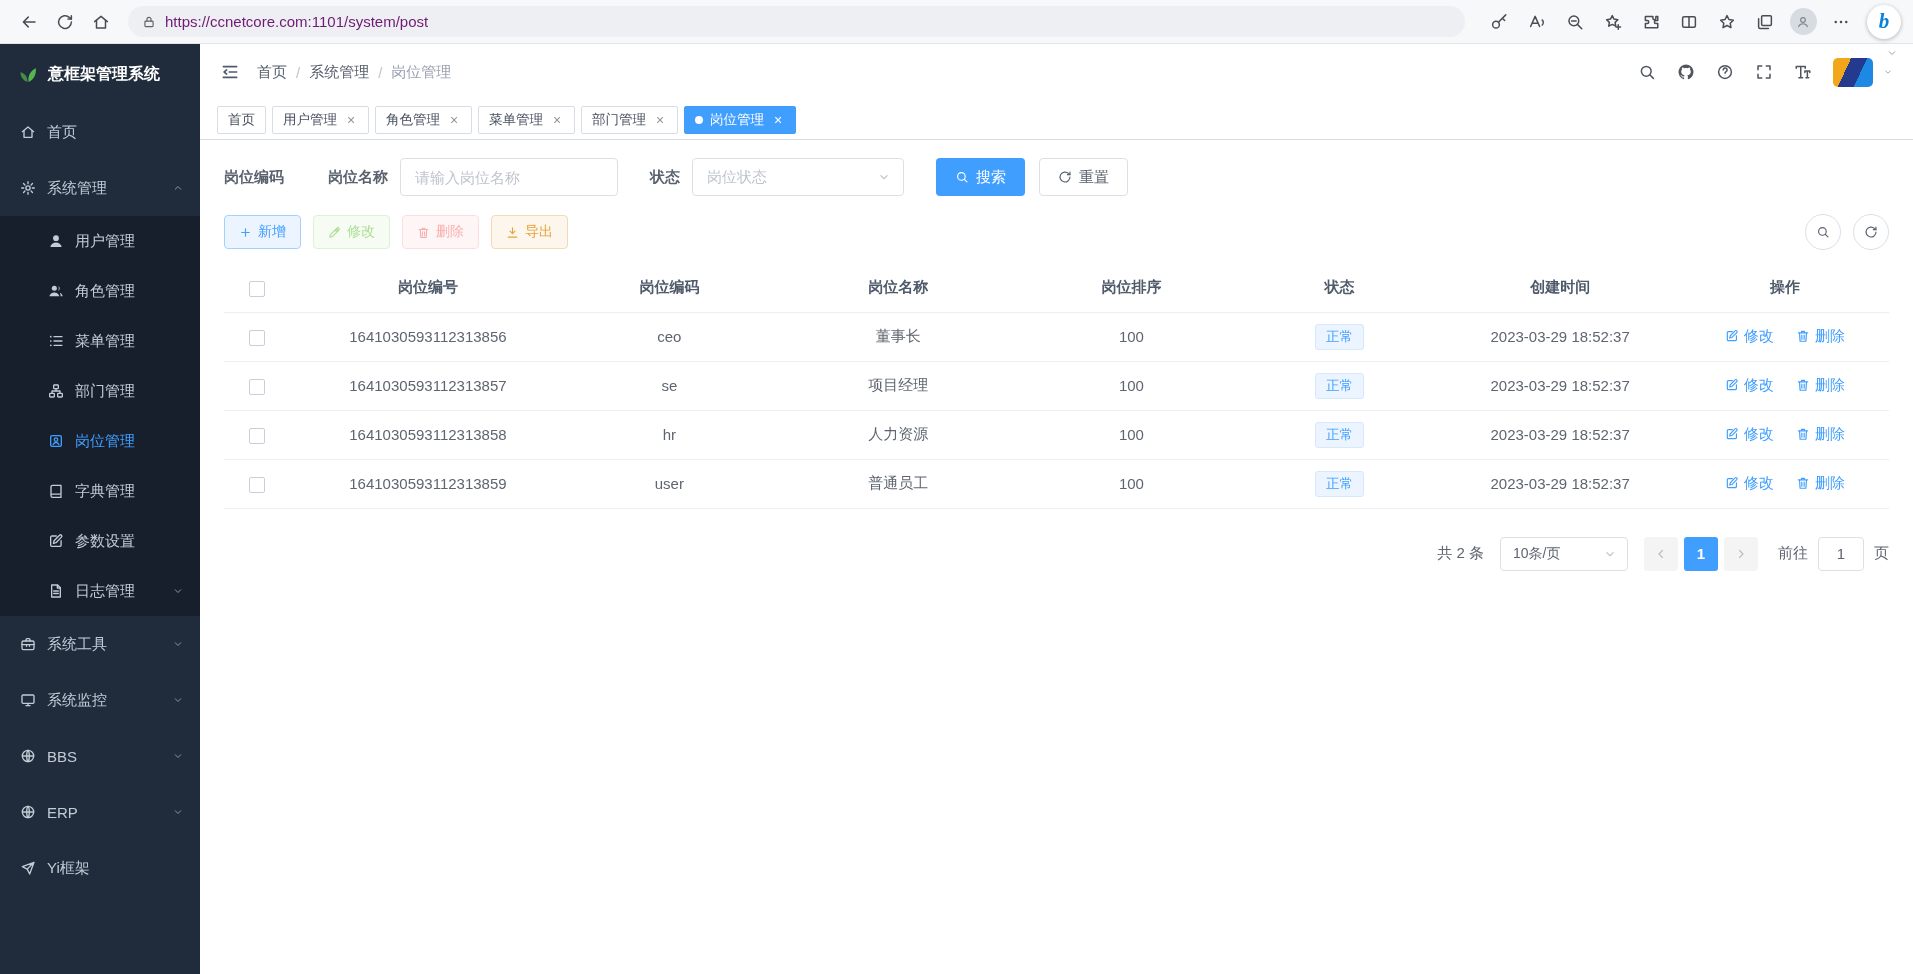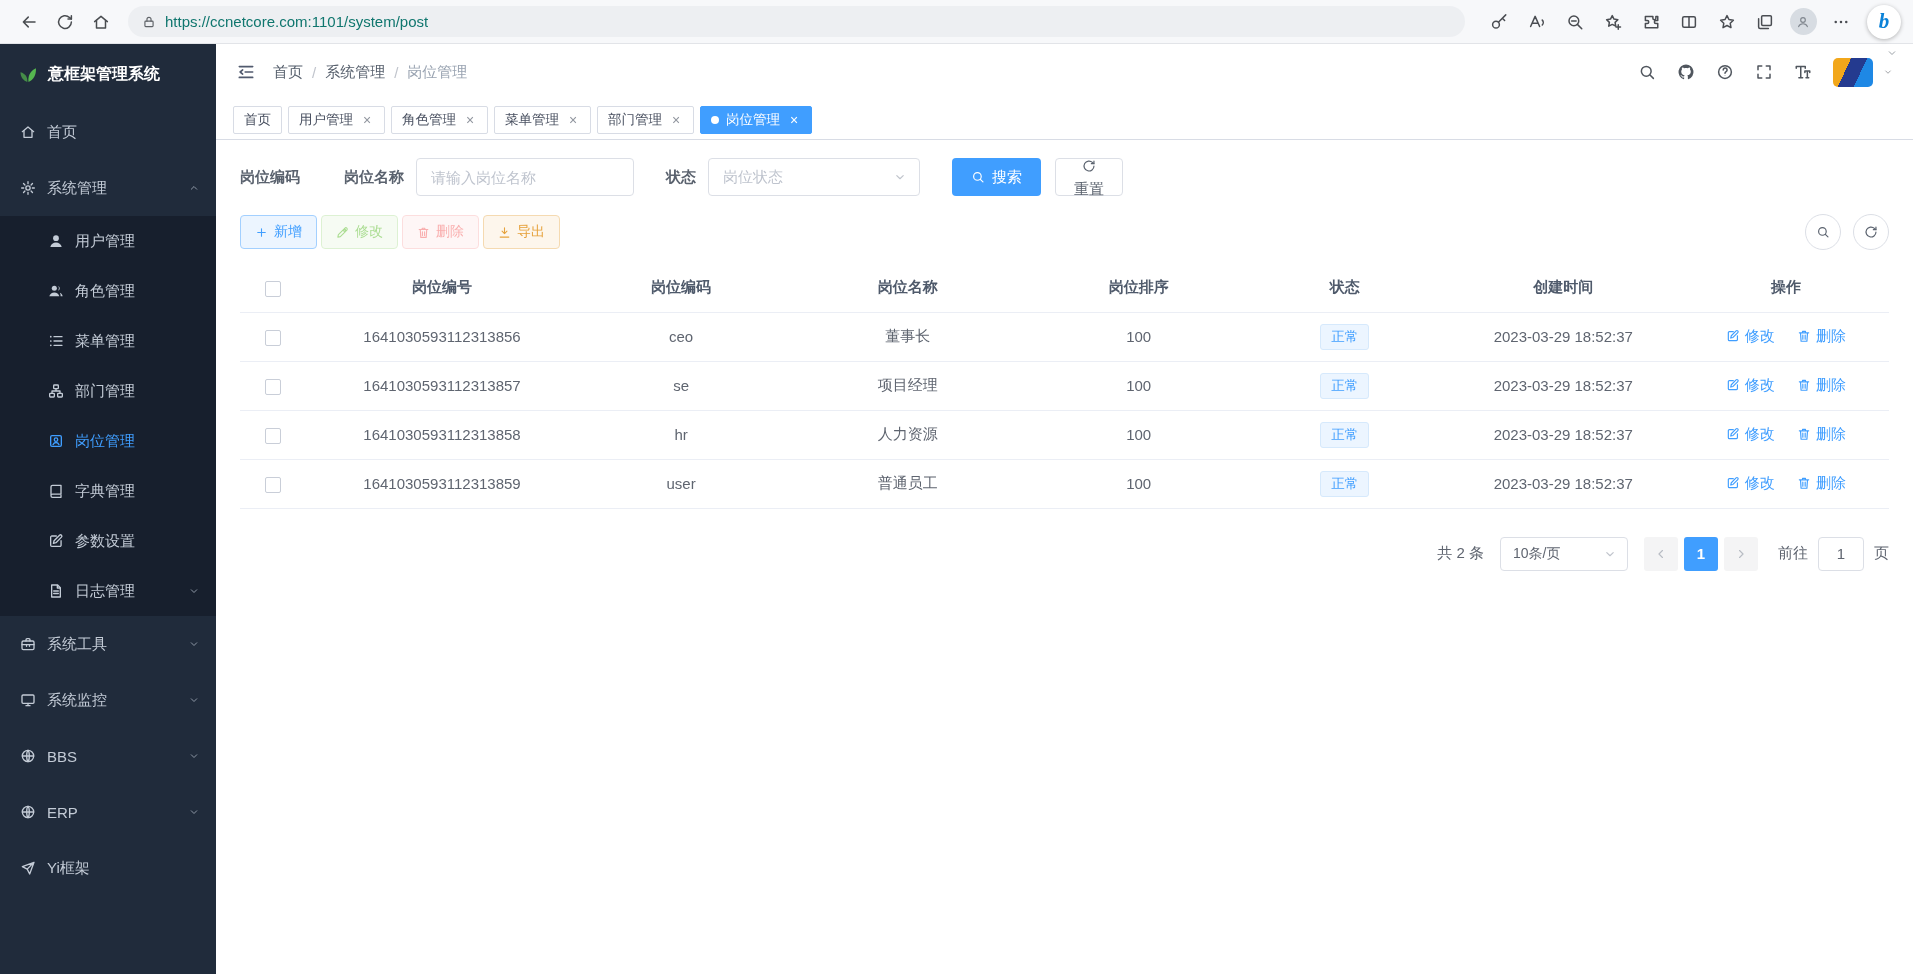--- a/index.html
+++ b/index.html
@@ -11,30 +11,30 @@
 
   
   .ic { display:block; flex:none; width:16px; height:16px; fill:none; stroke:currentColor; stroke-width:2; stroke-linecap:round; stroke-linejoin:round; }
   .s10{width:10px;height:10px}.s12{width:12px;height:12px}.s13{width:13px;height:13px}.s14{width:14px;height:14px}
   .s18{width:18px;height:18px}.s20{width:20px;height:20px}
 
   
   .browser { height:44px; background:#f7f8fa; border-bottom:1px solid #e2e4e8; display:flex; align-items:center; padding:0 12px; gap:2px; position:relative; z-index:5; }
   .bbtn { width:34px; height:34px; border-radius:6px; display:flex; align-items:center; justify-content:center; color:#494c50; background:none; border:none; }
   .urlbar { flex:1; height:31px; margin:0 16px 0 8px; background:#edeff2; border-radius:16px; display:flex; align-items:center; padding:0 14px; gap:9px; color:#5f6368; min-width:0; }
-  .url { font-size:15px; color:#0f766e; white-space:nowrap; overflow:hidden; }
+  .url { font-size:15px; color:#701a75; white-space:nowrap; overflow:hidden; }
   .bicons { display:flex; align-items:center; gap:6px; }
   .bico { width:32px; height:32px; display:flex; align-items:center; justify-content:center; color:#4a4d52; border-radius:6px; }
   .avatar-b { width:27px; height:27px; border-radius:50%; background:#d7dce2; color:#81878f; display:flex; align-items:center; justify-content:center; }
   .bing { width:34px; height:34px; margin-left:4px; border-radius:50%; background:#fff; box-shadow:0 1px 4px rgba(0,0,0,.28); display:flex; align-items:center; justify-content:center; font-weight:bold; font-style:italic; font-size:21px; color:#0b82d8; font-family:"Liberation Serif",serif; }
   .edge-caret { position:absolute; top:47px; right:15px; color:#9aa0a6; z-index:6; }
 
   
   .app { display:flex; height:930px; }
-  .sidebar { width:216px; background:#202b3b; flex:none; overflow:hidden; }
+  .sidebar { width:200px; background:#202b3b; flex:none; overflow:hidden; }
   .logo { height:60px; display:flex; align-items:center; gap:10px; padding-left:18px; color:#fff; font-size:16px; font-weight:bold; }
   .logo .ic { color:#55b64f; }
   .mitem { height:56px; display:flex; align-items:center; gap:11px; padding:0 16px 0 20px; color:#c3cbd6; font-size:15px; }
   .mitem .chev { margin-left:auto; color:#8d97a5; }
   .submenu { background:#171f2d; }
   .sitem { height:50px; display:flex; align-items:center; gap:11px; padding:0 16px 0 48px; color:#c3cbd6; font-size:15px; }
   .sitem.active { color:#409eff; }
   .sitem .chev { margin-left:auto; color:#8d97a5; }
 
   .main { flex:1; display:flex; flex-direction:column; min-width:0; background:#fff; }
@@ -65,23 +65,23 @@
 
   .filters { display:flex; align-items:center; margin-top:8px; }
   .fgroup { display:flex; align-items:center; margin-right:32px; }
   .flabel { font-size:15px; font-weight:700; color:#5a626e; margin-right:12px; white-space:nowrap; }
   .finput { width:218px; height:38px; border:1px solid #dcdfe6; border-radius:4px; padding:0 14px; font-size:15px; color:#606266; outline:none; background:#fff; font-family:inherit; }
   .finput::placeholder { color:#bfc4ce; }
   .fselect { width:212px; height:38px; border:1px solid #dcdfe6; border-radius:4px; padding:0 12px 0 14px; display:flex; align-items:center; justify-content:space-between; color:#bfc4ce; font-size:15px; background:#fff; }
   .fselect .ic { color:#c0c4cc; }
   .btn { height:38px; border-radius:4px; display:inline-flex; align-items:center; gap:7px; font-size:15px; padding:0 18px; border:1px solid transparent; font-family:inherit; }
   .btn-primary { background:#409eff; color:#fff; }
-  .btn-default { background:#fff; border-color:#dcdfe6; color:#5a626e; margin-left:14px;flex-direction:column; }
-
-  .actions { display:flex; align-items:center; margin-top:18px; gap:4px; }
+  .btn-default { background:#fff; border-color:#dcdfe6; color:#5a626e; margin-left:14px; }
+
+  .actions { display:flex; align-items:center; margin-top:18px; gap:12px; }
   .btn-sm { height:34px; padding:0 14px; font-size:14px; border-radius:4px; display:inline-flex; align-items:center; gap:6px; border:1px solid; font-family:inherit; background:#fff; }
   .b-add { color:#409eff; background:#ecf5ff; border-color:#a3d0ff; }
   .b-edit { color:#67c23a; background:#f0f9eb; border-color:#c2e7b0; opacity:.55; }
   .b-del { color:#f56c6c; background:#fef0f0; border-color:#fbc4c4; opacity:.55; }
   .b-exp { color:#e6a23c; background:#fdf6ec; border-color:#f5dab1;justify-content:space-between; }
   .right-tools { margin-left:auto; display:flex; gap:12px; }
   .circle-btn { width:36px; height:36px; border-radius:50%; border:1px solid #dcdfe6; background:#fff; color:#5a626e; display:flex; align-items:center; justify-content:center; }
 
   table.grid { width:100%; border-collapse:collapse; margin-top:14px; font-size:15px; color:#5f6570; table-layout:fixed; }
   .grid th { height:48px; font-weight:700; color:#4f5a6b; border-bottom:1px solid #ebeef5; text-align:center; }

